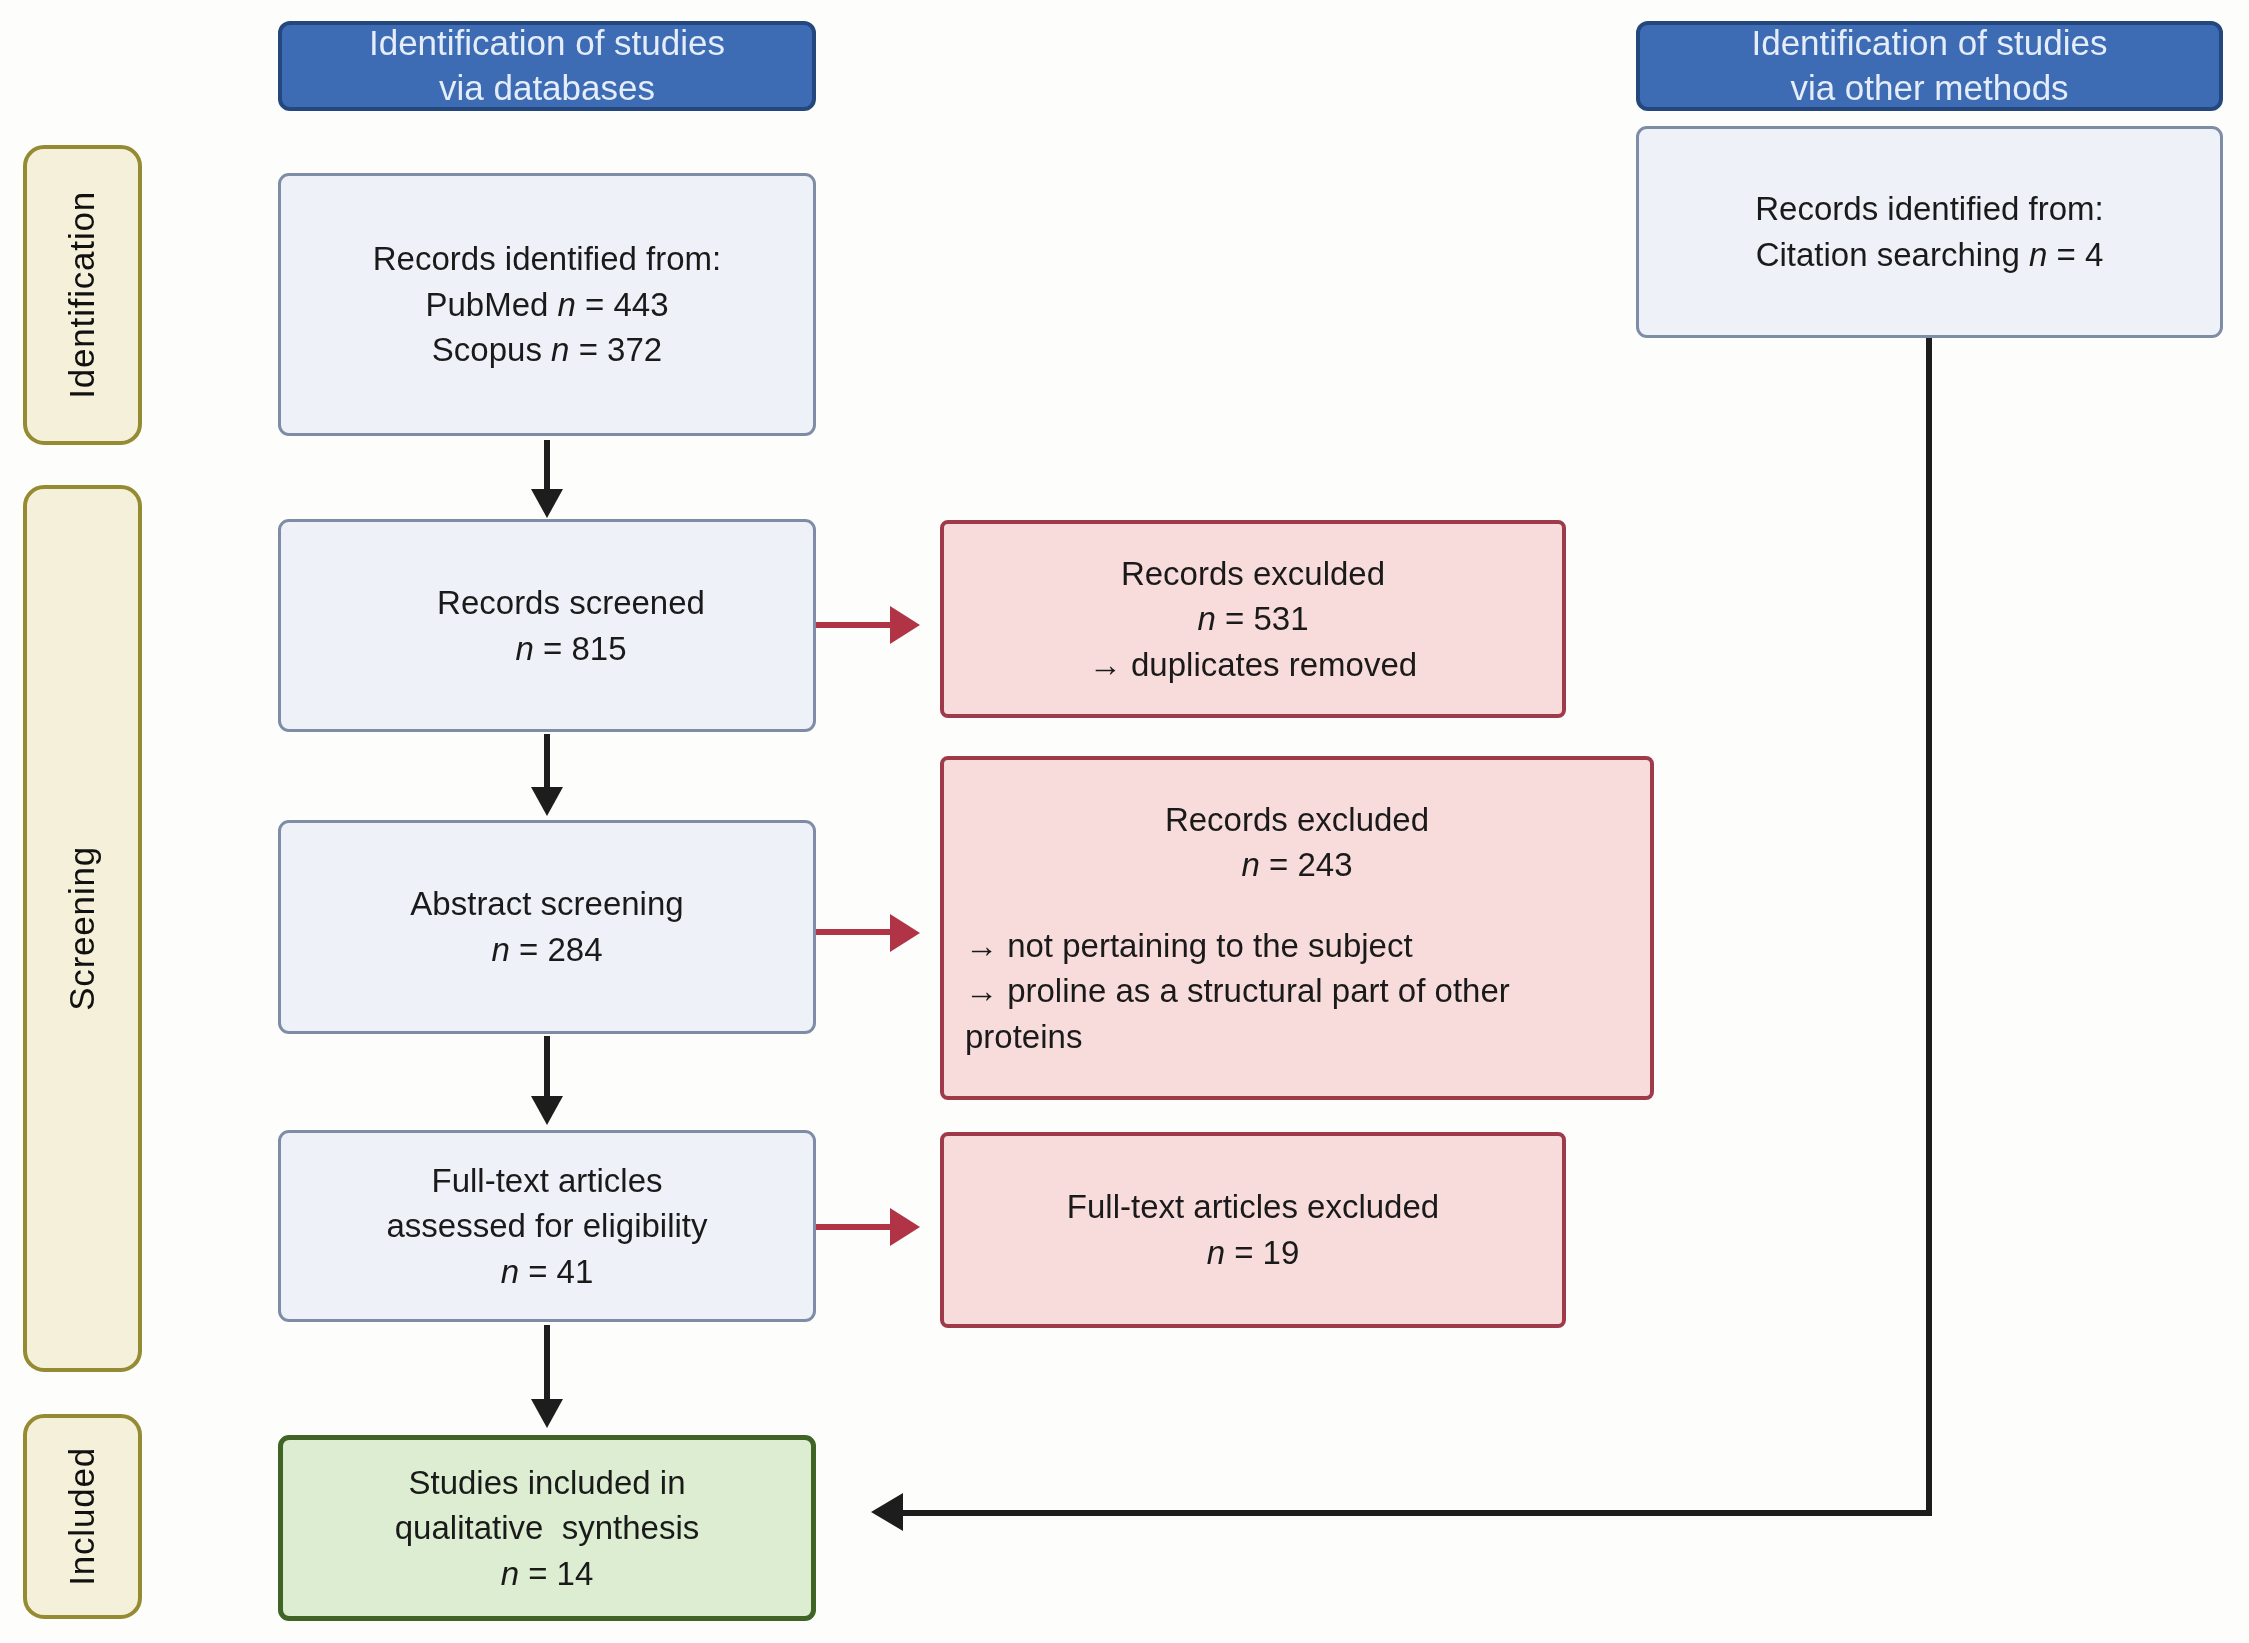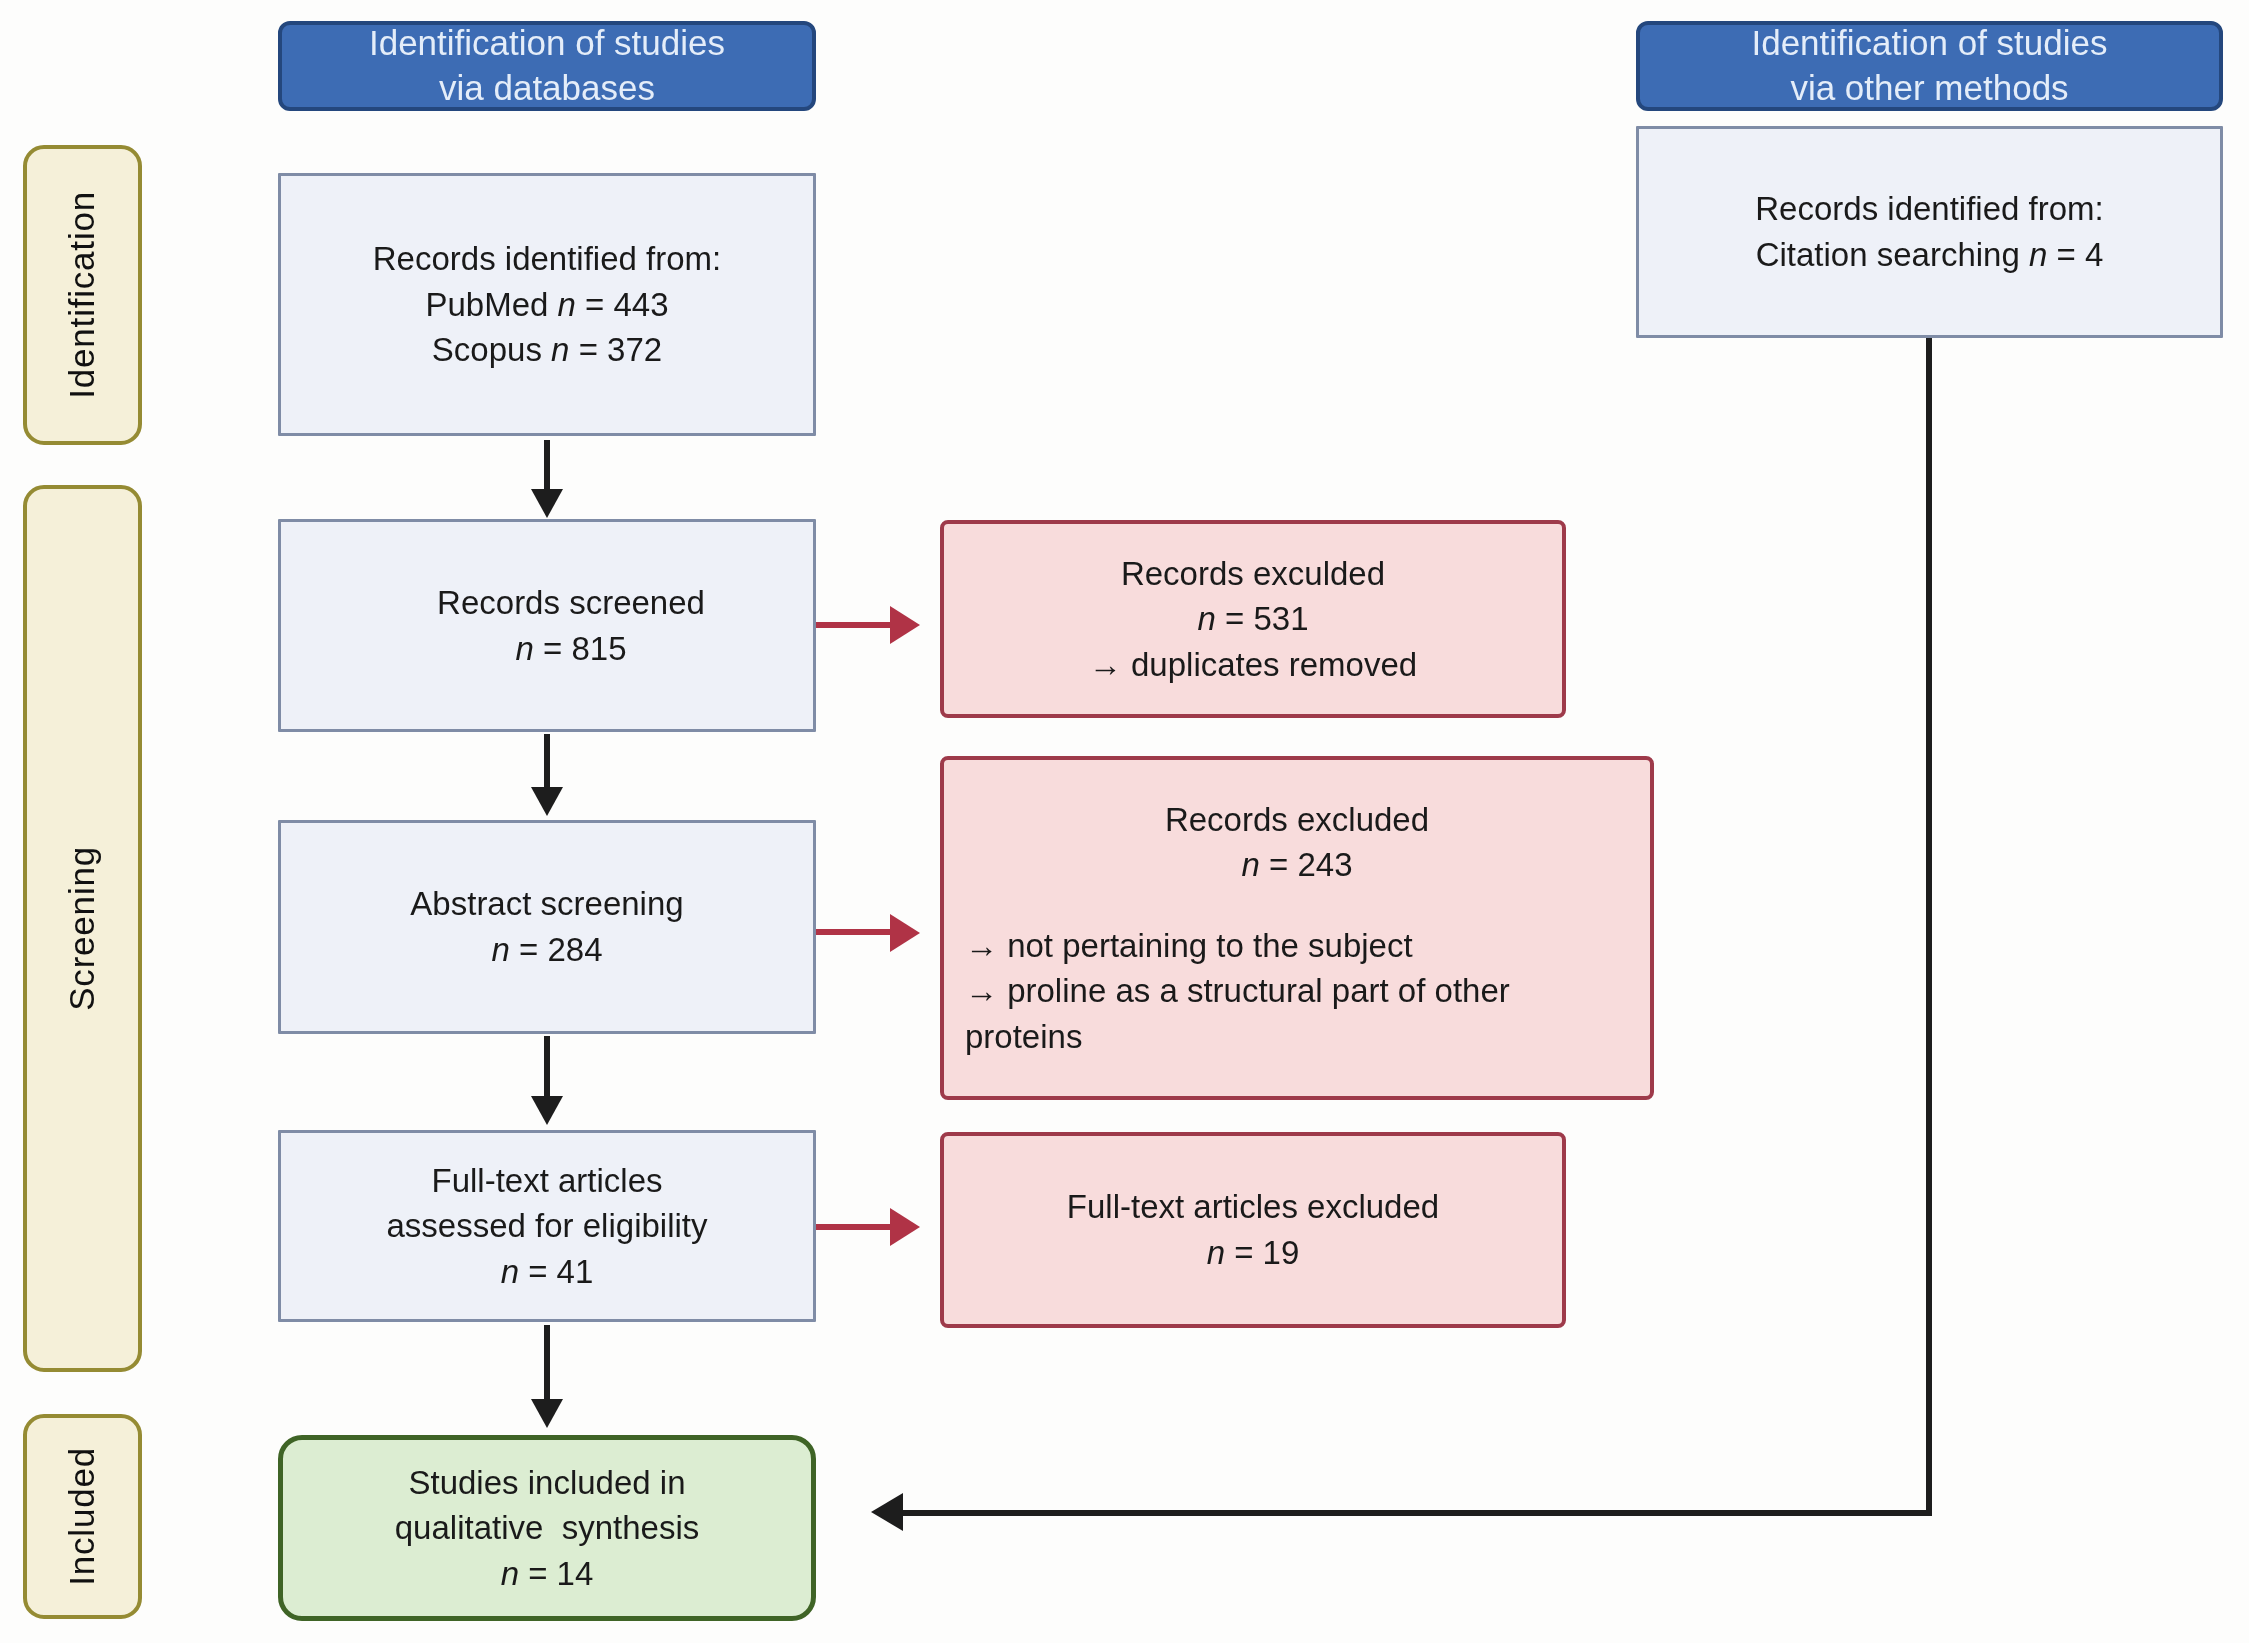--- a/index.html
+++ b/index.html
@@ -31,23 +31,23 @@
     border:4.5px solid var(--header_border); border-radius:12px;
     box-sizing:border-box; color:var(--header_text);
     display:flex; flex-direction:column; align-items:center; justify-content:center;
     font-size:35px; line-height:1.28; text-align:center;
   }
   .box{
     position:absolute; box-sizing:border-box; text-align:center;
     display:flex; flex-direction:column; align-items:center; justify-content:center;
     font-size:33px; line-height:1.38;
   }
-  .light{ background:var(--box_fill); border:3.8px solid var(--box_border); border-radius:1px; }
+  .light{ background:var(--box_fill); border:3.8px solid var(--box_border); border-radius:11px; }
   .red{ background:var(--red_fill); border:4.5px solid var(--red_border); border-radius:8px; }
-  .green{ background:var(--green_fill); border:5.3px solid var(--green_border); border-radius:24px;text-align:right; }
+  .green{ background:var(--green_fill); border:5.3px solid var(--green_border); border-radius:11px;text-align:right; }
   .bullets{ align-self:stretch; text-align:left; padding:0 21px; margin-top:35px; }
   .keepspace{ white-space:pre-wrap; }
   .vline{ position:absolute; width:6px; background:var(--arrow_black); }
   .hline{ position:absolute; height:6px; background:var(--arrow_black); }
   .rline{ position:absolute; height:6px; background:var(--arrow_red); }
   .head-down{
     position:absolute; width:0; height:0;
     border-left:16px solid transparent; border-right:16px solid transparent;
     border-top:29px solid var(--arrow_black);
   }

